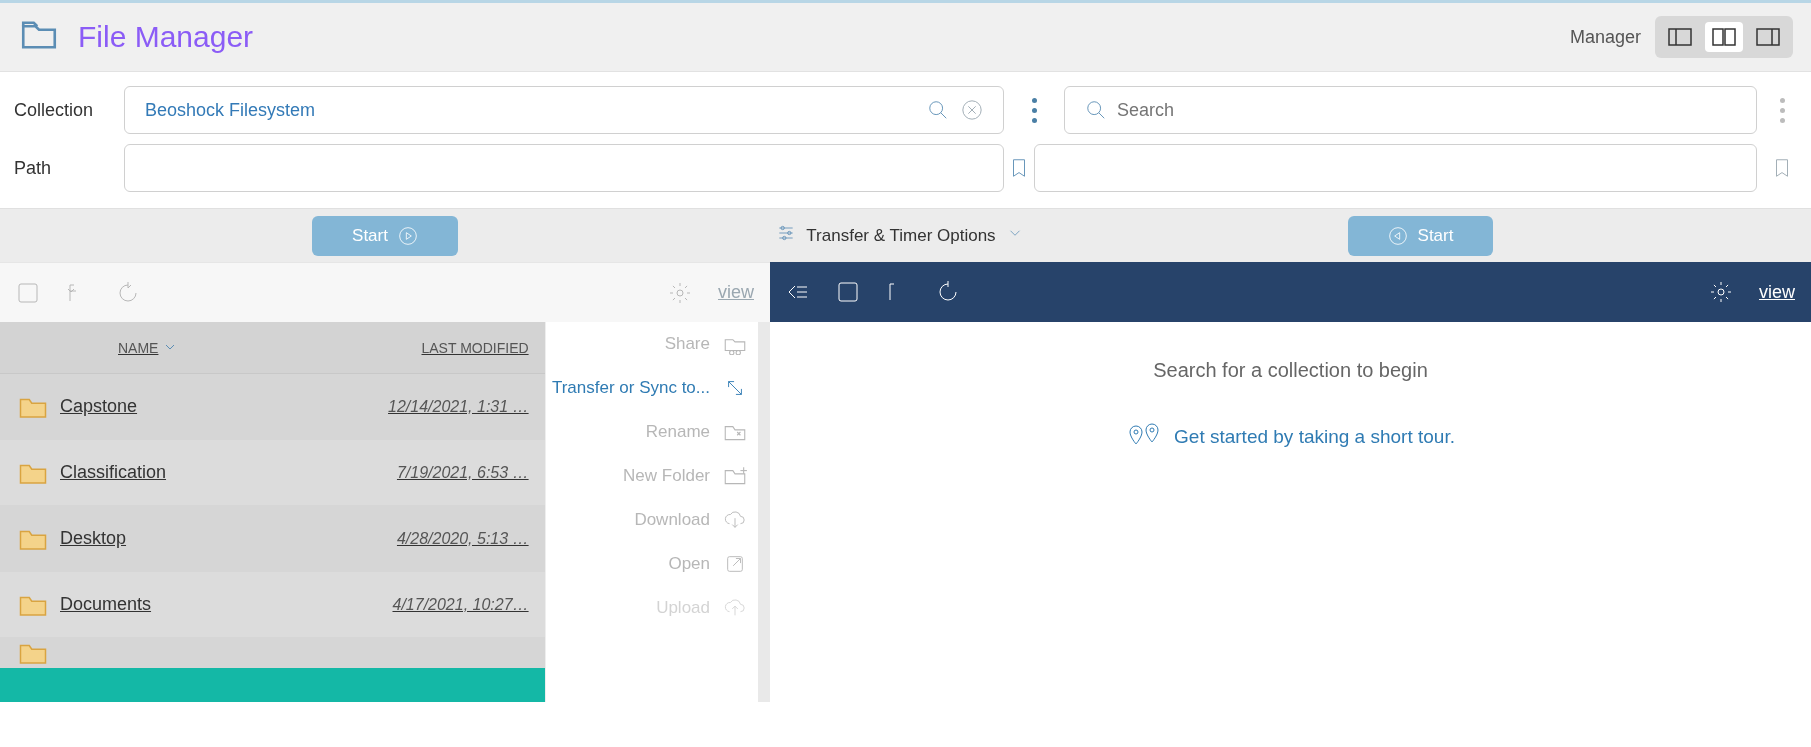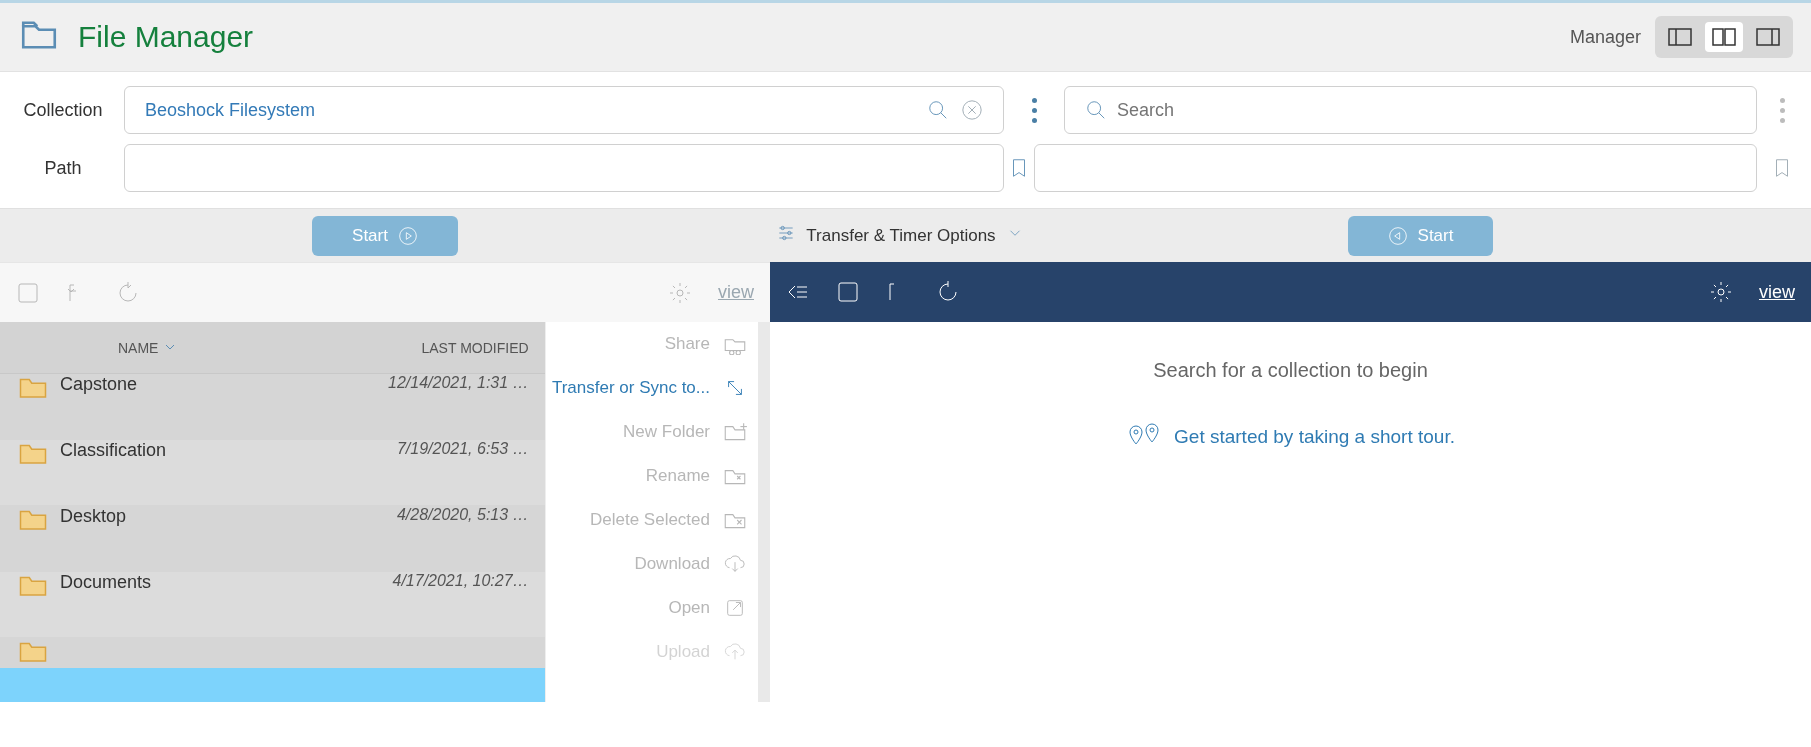--- a/index.html
+++ b/index.html
@@ -4,33 +4,33 @@
 <style>
   * { box-sizing: border-box; margin: 0; padding: 0; }
   body { font-family: -apple-system, "Segoe UI", Helvetica, Arial, sans-serif; background: #fff; color: #333; width:1811px; }
   
   .top-bar {
     height: 72px; display: flex; align-items: center; justify-content: space-between;
     background: #f0f0f0; border-top: 3px solid #b8d6e6; border-bottom:1px solid #e2e2e2;
     padding: 0 18px;
   }
   .top-left { display:flex; align-items:center; gap:18px; }
-  .app-title { font-size: 30px; font-weight: 300; color:#15803d; }
+  .app-title { font-size: 30px; font-weight: 300; color:#8b5cf6; }
   .folder-icon-big svg { width:42px; height:42px; stroke:#5b8db4; fill:none; stroke-width:1.5; }
   .top-right { display:flex; align-items:center; gap:14px; }
   .panels-label { font-size:18px; color:#555; }
   .panel-buttons { display:flex; gap:6px; background:#d8d8d8; border-radius:6px; padding:6px; }
   .panel-btn { width:38px; height:30px; display:flex; align-items:center; justify-content:center; border-radius:4px; cursor:pointer; }
   .panel-btn.active { background:#fff; }
   .panel-btn svg { width:24px; height:18px; stroke:#333; fill:none; stroke-width:1.5; }
 
   
   .fields { padding: 14px 14px 6px 14px; }
   .row { display:flex; align-items:center; margin-bottom:10px; }
-  .row-label { width:110px; text-align:center; padding-right:12px; font-size:18px; color:#333; }
+  .row-label { width:110px; text-align:left; padding-right:12px; font-size:18px; color:#333; }
   .left-col { width:880px; display:flex; align-items:center; gap:10px; }
   .mid-gap { width:60px; display:flex; align-items:center; justify-content:center; }
   .right-col { flex:1; display:flex; align-items:center; gap:10px; }
   .text-field { flex:1; height:48px; border:1px solid #d0d0d0; border-radius:6px; display:flex; align-items:center; padding:0 20px; font-size:18px; color:#337ab7; background:#fff; }
   .text-field.plain { color:#333; }
   .search-field input, .text-field input { border:none; outline:none; flex:1; font-size:18px; background:transparent; }
   .text-field .trail-icons { display:flex; gap:12px; }
   .icon-btn { cursor:pointer; display:flex; align-items:center; justify-content:center; }
   .icon-gray svg { stroke:#9aa7b0; fill:none; width:22px; height:22px; }
   .icon-blue svg { stroke:#5b8db4; fill:none; width:22px; height:22px; }
@@ -62,27 +62,27 @@
   .tb-left .view-label { color:#9aa7b0; }
   .tb-right .view-label { color:#fff; }
   .collapse-icon svg { stroke:#fff; }
 
   
   .main { display:flex; height:380px; }
   .pane-left { width:770px; display:flex; position:relative; }
   .pane-right { flex:1; padding-top:37px; text-align:center; }
 
   
-  .file-list { width:580px; background:#7dd3fc; overflow:hidden; }
+  .file-list { width:580px; background:#14b8a6; overflow:hidden;text-decoration:underline; }
   .list-header { height:52px; background:#d3d3d3; display:flex; align-items:center; font-size:14px; color:#555; border-bottom:1px solid #c8c8c8; }
   .col-check { width:60px; }
   .col-name { flex:1; padding-left:58px; display:flex; align-items:center; gap:6px; }
   .col-mod { width:200px; text-align:right; padding-right:16px; }
   .sort-caret svg { width:12px; height:12px; stroke:#5b8db4; fill:none; }
-  .file-row { height:66px; display:flex; border-bottom:1px solid #d6d6d6; background:#dcdcdc; }
+  .file-row { height:66px; display:flex; align-items:center; border-bottom:1px solid #d6d6d6; background:#dcdcdc; }
   .file-row:nth-child(even){ background:#d6d6d6; }
   .file-row .folder-ic { width:60px; display:flex; justify-content:flex-end; padding-right:12px; }
   .file-row .folder-ic svg { width:30px; height:26px; stroke:#d9a441; fill:#f4d38a; stroke-width:1.2; }
   .file-row .fname { flex:1; font-size:18px; color:#333; }
   .file-row .fmod { width:200px; text-align:right; padding-right:16px; font-style:italic; color:#555; font-size:16px; }
 
   
   .side-menu { width:240px; background:#fff; border-left:1px solid #eee; position:relative; }
   .side-menu::after { content:""; position:absolute; right:0; top:0; bottom:0; width:12px; background:#e9e9e9; }
   .side-menu::before { content:""; position:absolute; right:0; top:0; width:12px; height:55px; background:#c0c0c0; }
@@ -393,41 +393,33 @@
         <span>Transfer or Sync to...</span>
         <svg viewBox="0 0 24 24">
             <path d="M5 5L19 19"></path>
             <path d="M5 5L5 11"></path>
             <path d="M5 5L11 5"></path>
             <path d="M19 19L13 19"></path>
             <path d="M19 19L19 13"></path>
           </svg>
       </div>
       <div class="side-item">
+        <span>Rename</span>
+        <svg viewBox="0 0 24 20">
+            <path d="M3 5V17H21V8H12L10 5H3Z"></path>
+            <path d="M14 10L17 13"></path>
+            <path d="M17 10L14 13"></path>
+          </svg>
+      </div>
+      <div class="side-item">
         <span>New Folder</span>
         <svg viewBox="0 0 24 20">
             <path d="M3 5V17H21V8H12L10 5H3Z"></path>
             <line x1="20" y1="2" x2="20" y2="8"></line>
             <line x1="17" y1="5" x2="23" y2="5"></line>
-          </svg>
-      </div>
-      <div class="side-item">
-        <span>Rename</span>
-        <svg viewBox="0 0 24 20">
-            <path d="M3 5V17H21V8H12L10 5H3Z"></path>
-            <path d="M14 10L17 13"></path>
-            <path d="M17 10L14 13"></path>
-          </svg>
-      </div>
-      <div class="side-item">
-        <span>Delete Selected</span>
-        <svg viewBox="0 0 24 20">
-            <path d="M3 5V17H21V8H12L10 5H3Z"></path>
-            <line x1="14" y1="10" x2="18" y2="14"></line>
-            <line x1="18" y1="10" x2="14" y2="14"></line>
           </svg>
       </div>
       <div class="side-item">
         <span>Download</span>
         <svg viewBox="0 0 24 24">
             <path d="M6 16A5 5 0 0 1 7 6A6 6 0 0 1 18 8A4 4 0 0 1 18 16"></path>
             <path d="M12 10V20"></path>
             <path d="M9 17L12 20L15 17"></path>
           </svg>
       </div>

